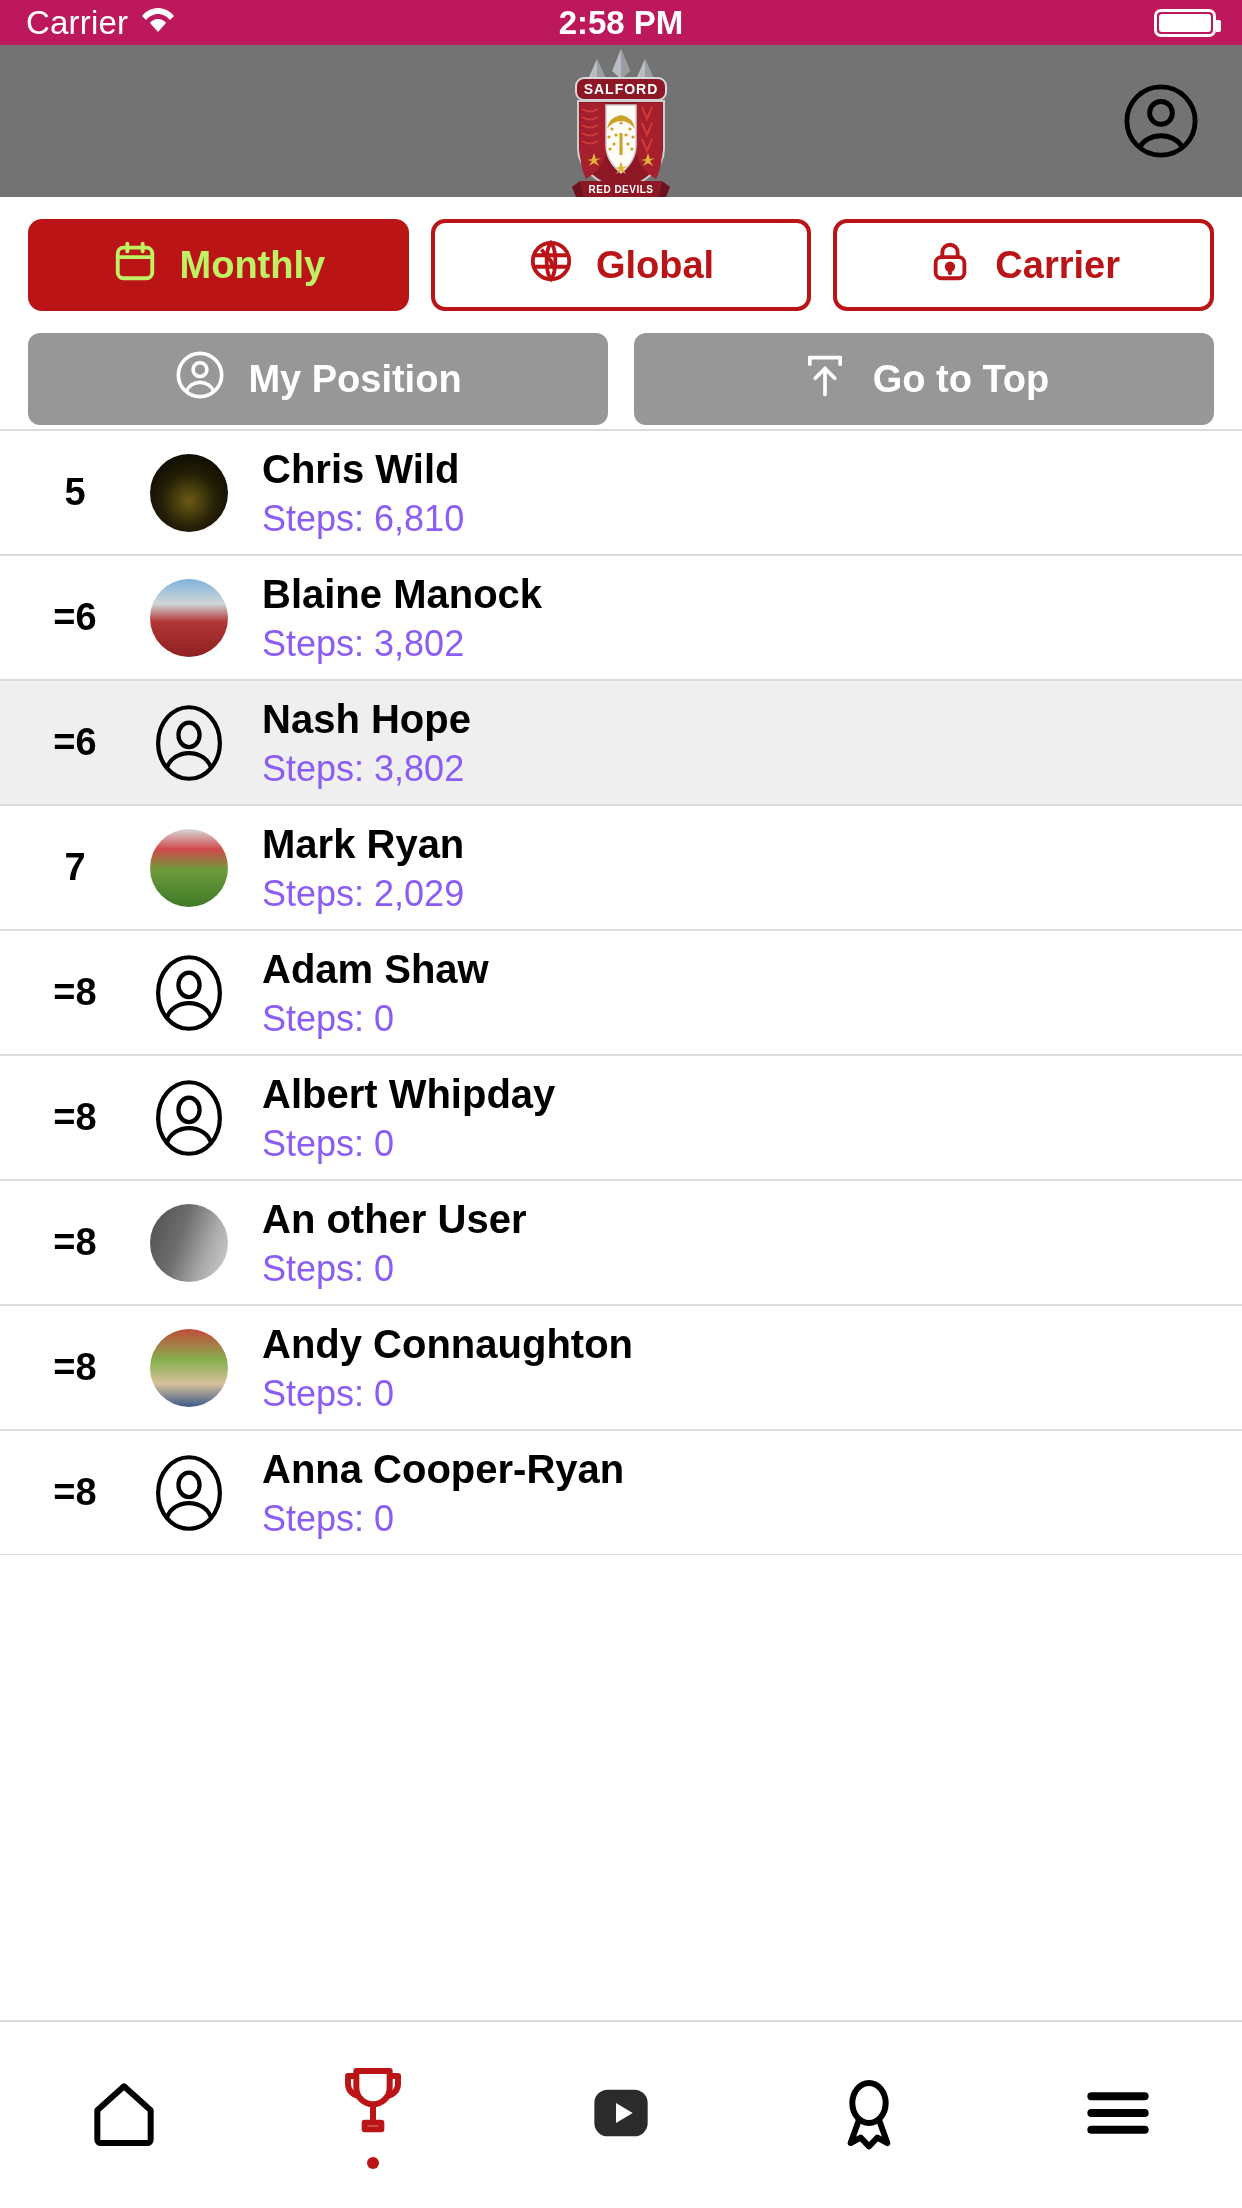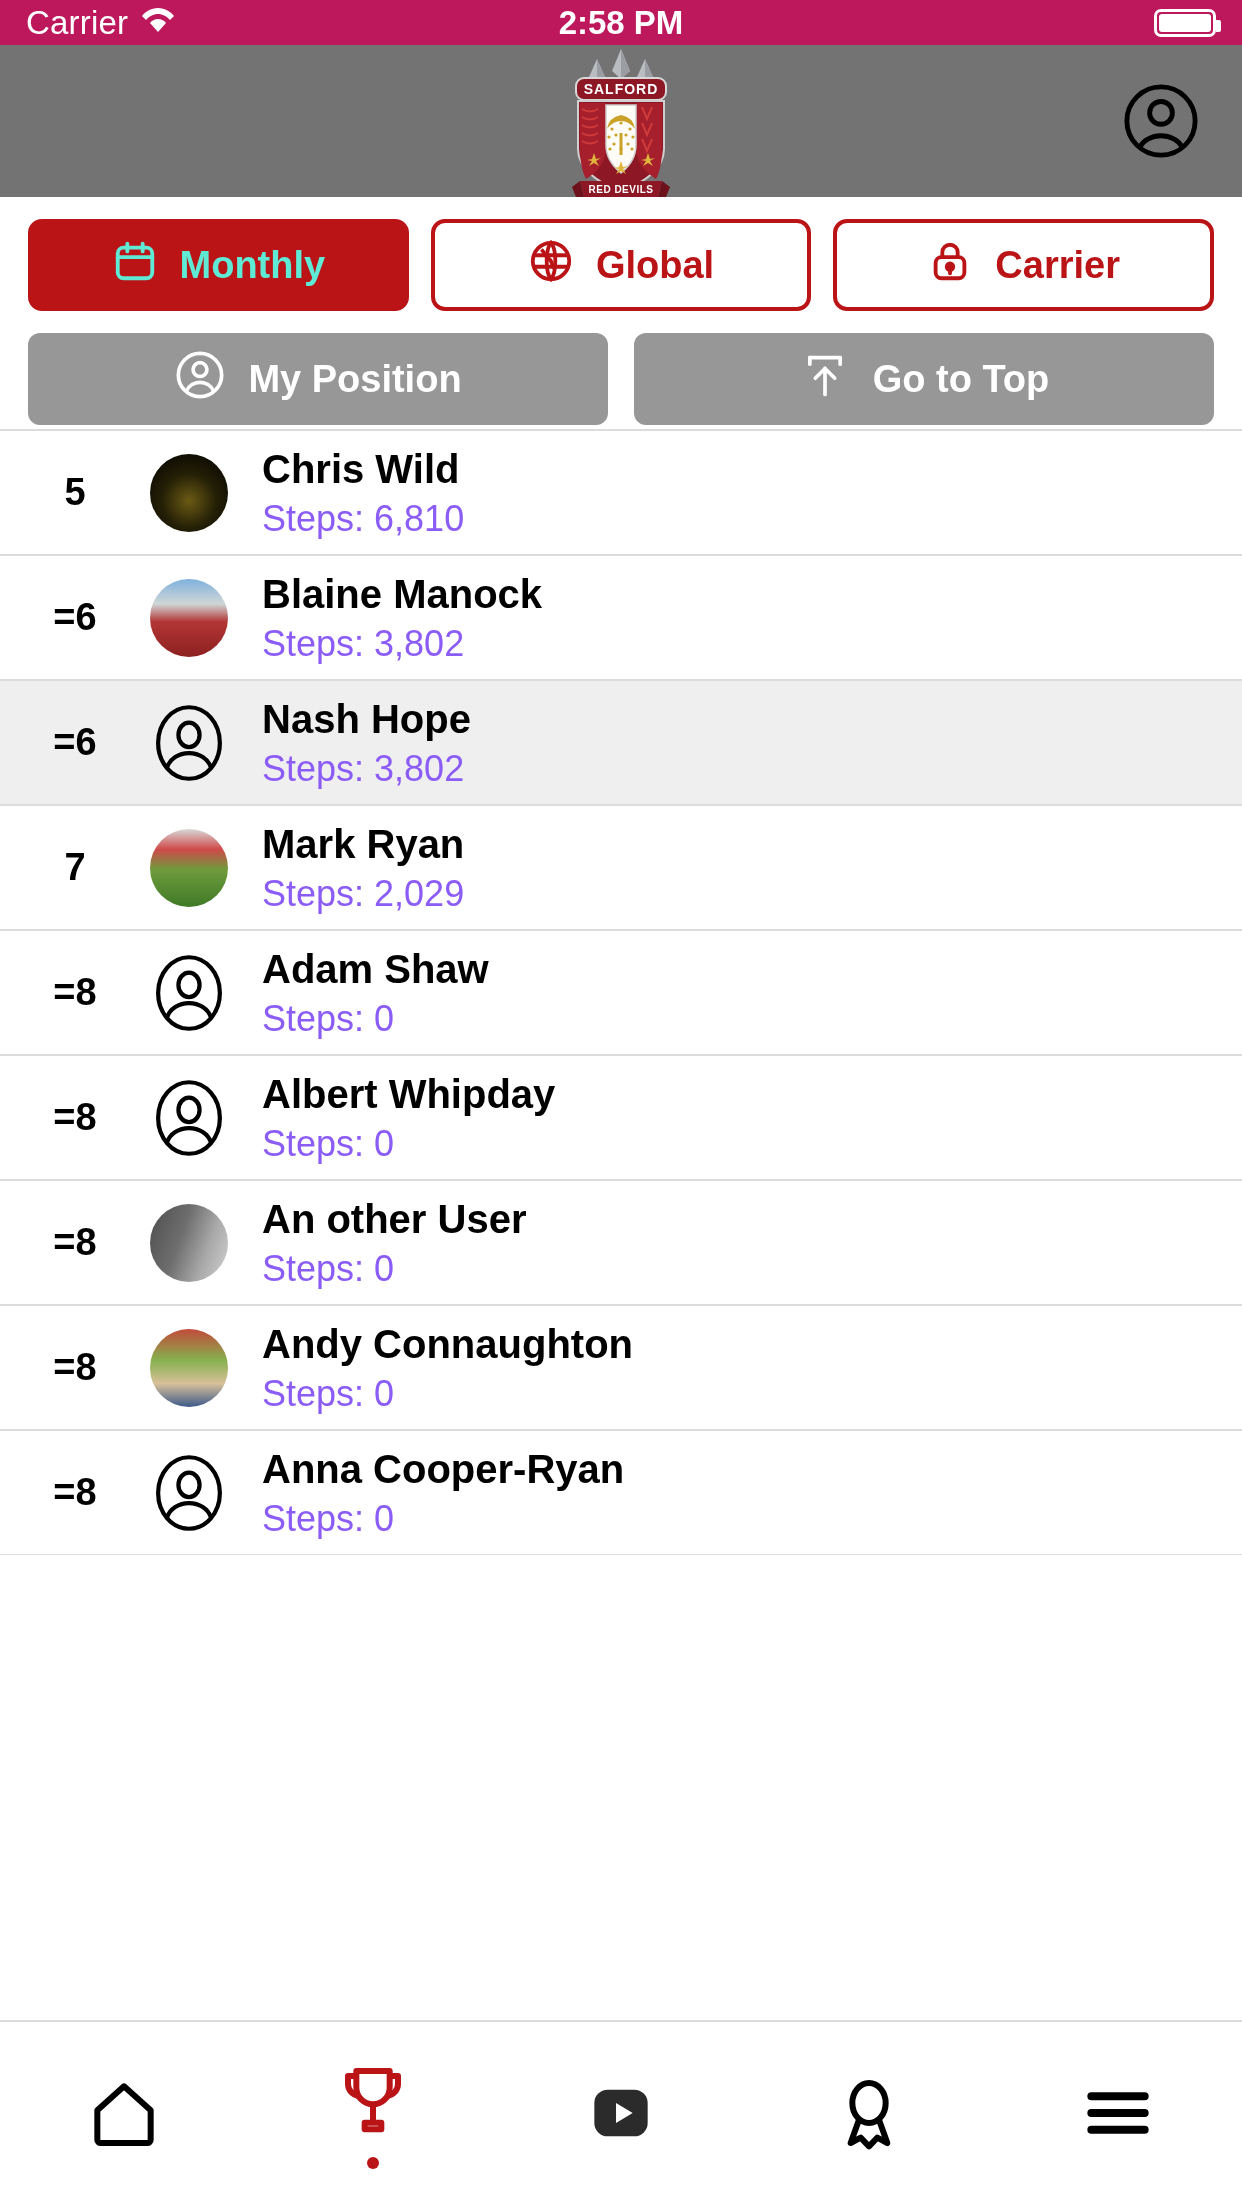--- a/index.html
+++ b/index.html
@@ -46,21 +46,21 @@
   
   .tab-row {
     display: flex; gap: 22px; padding: 22px 28px 0 28px; background: #fff;
   }
   .tab {
     flex: 1; height: 92px; border-radius: 14px;
     display: flex; align-items: center; justify-content: center; gap: 22px;
     font-size: 38px; font-weight: 700;
     border: 4px solid #BB1417; background: #fff; color: #BB1417;
   }
-  .tab.active { background: #BB1417; color: #5eead4; border-color: #BB1417; }
+  .tab.active { background: #BB1417; color: #bef264; border-color: #BB1417; }
   .tab svg { width: 46px; height: 46px; flex: none; }
 
   
   .action-row {
     display: flex; gap: 26px; padding: 22px 28px 4px 28px; background: #fff;
   }
   .action-btn {
     flex: 1; height: 92px; border-radius: 12px; background: #979797;
     display: flex; align-items: center; justify-content: center; gap: 22px;
     color: #fff; font-size: 38px; font-weight: 700;

